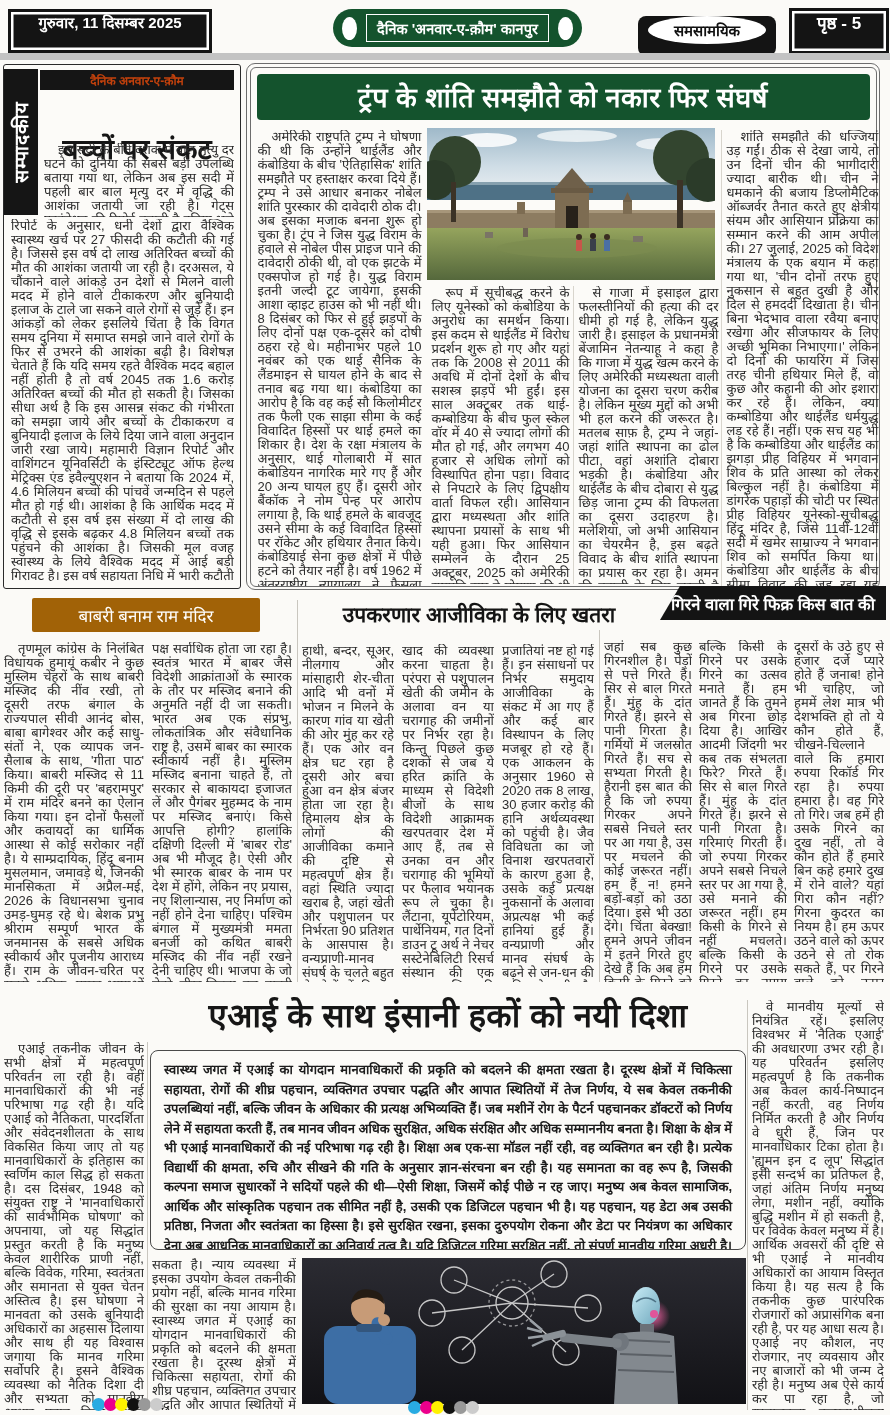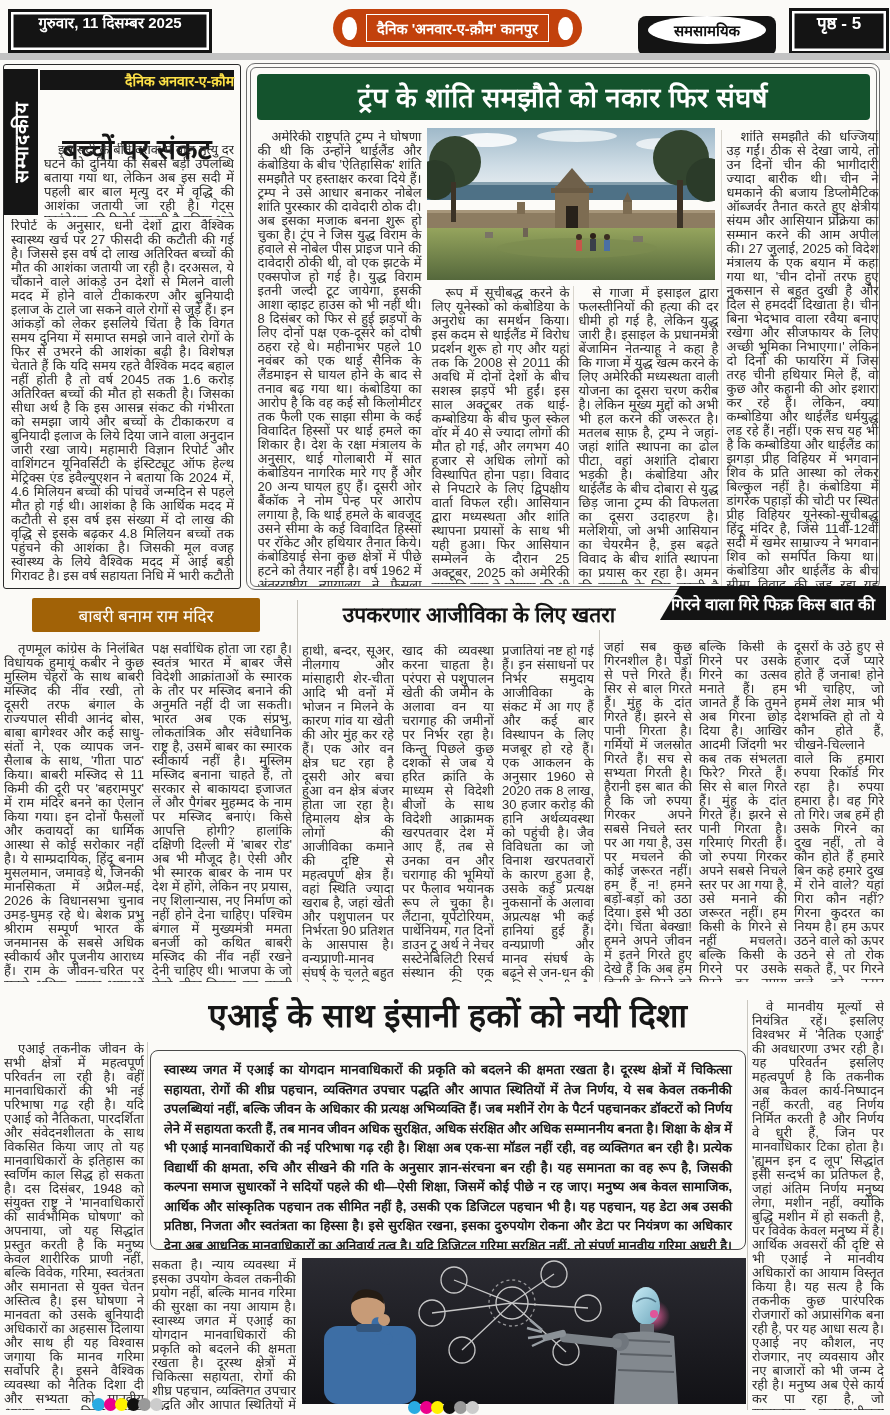--- a/index.html
+++ b/index.html
@@ -14,43 +14,43 @@
     font-size:13px;line-height:14px;color:#2b2b2b;
     overflow:hidden; text-indent:14px;
   }
   
   .mast-box{
     background:#141414;color:#fff;display:flex;align-items:flex-start;justify-content:center;
     font-weight:bold;
   }
   .frame-box{ border:3px solid #141414; box-shadow:inset 0 0 0 2.5px #fff; }
   .center-pill{
-    background:#c2410c;border-radius:20px;display:flex;align-items:center;
+    background:#14532d;border-radius:20px;display:flex;align-items:center;
     gap:9px;padding:0 9px;
   }
   .white-oval{ width:15px;height:23px;background:#fff;border-radius:50%; }
   .title-box{
     border:1.6px solid #fff;color:#fff;font-weight:bold;font-size:14.5px;
     padding:3px 10px;white-space:nowrap;
   }
   .section-oval{
     background:#fff;color:#111;border-radius:50%;font-weight:bold;font-size:15px;
     width:118px;height:28px;display:flex;align-items:center;justify-content:center;
   }
   .gray-rule{ background:#c3c3c3; }
   
   .ed-box{ border:1.6px solid #2a2a2a;border-radius:3px;background:#fcfbf8; }
   .ed-strip{
     background:#151515;color:#fff;display:flex;align-items:center;justify-content:center;
     font-weight:bold;font-size:19px;letter-spacing:1px;
     transform:rotate(-90deg);transform-origin:center;
   }
   .ed-kicker{
-    background:#151515;color:#fde047;font-weight:bold;font-size:14px;
-    display:flex;align-items:center;justify-content:flex-end;
+    background:#151515;color:#c2410c;font-weight:bold;font-size:12px;
+    display:flex;align-items:center;justify-content:center;
   }
   .ed-head{ font-size:28px;font-weight:bold;color:#151515;text-align:center;margin-top:36px; }
   
   .lead-outer{ border:1.2px solid #6d6d6d;border-radius:9px;padding:2.5px;background:#fcfbf8; }
   .lead-inner{ border:1.2px solid #6d6d6d;border-radius:6px;width:100%;height:100%;position:relative;box-sizing:border-box; }
   .lead-headbar{
     position:absolute;left:6px;right:6px;top:6px;height:46px;background:#14532d;border-radius:4px;
     color:#fff;font-weight:bold;font-size:27px;display:flex;align-items:center;justify-content:center;
     letter-spacing:.5px;
   }

